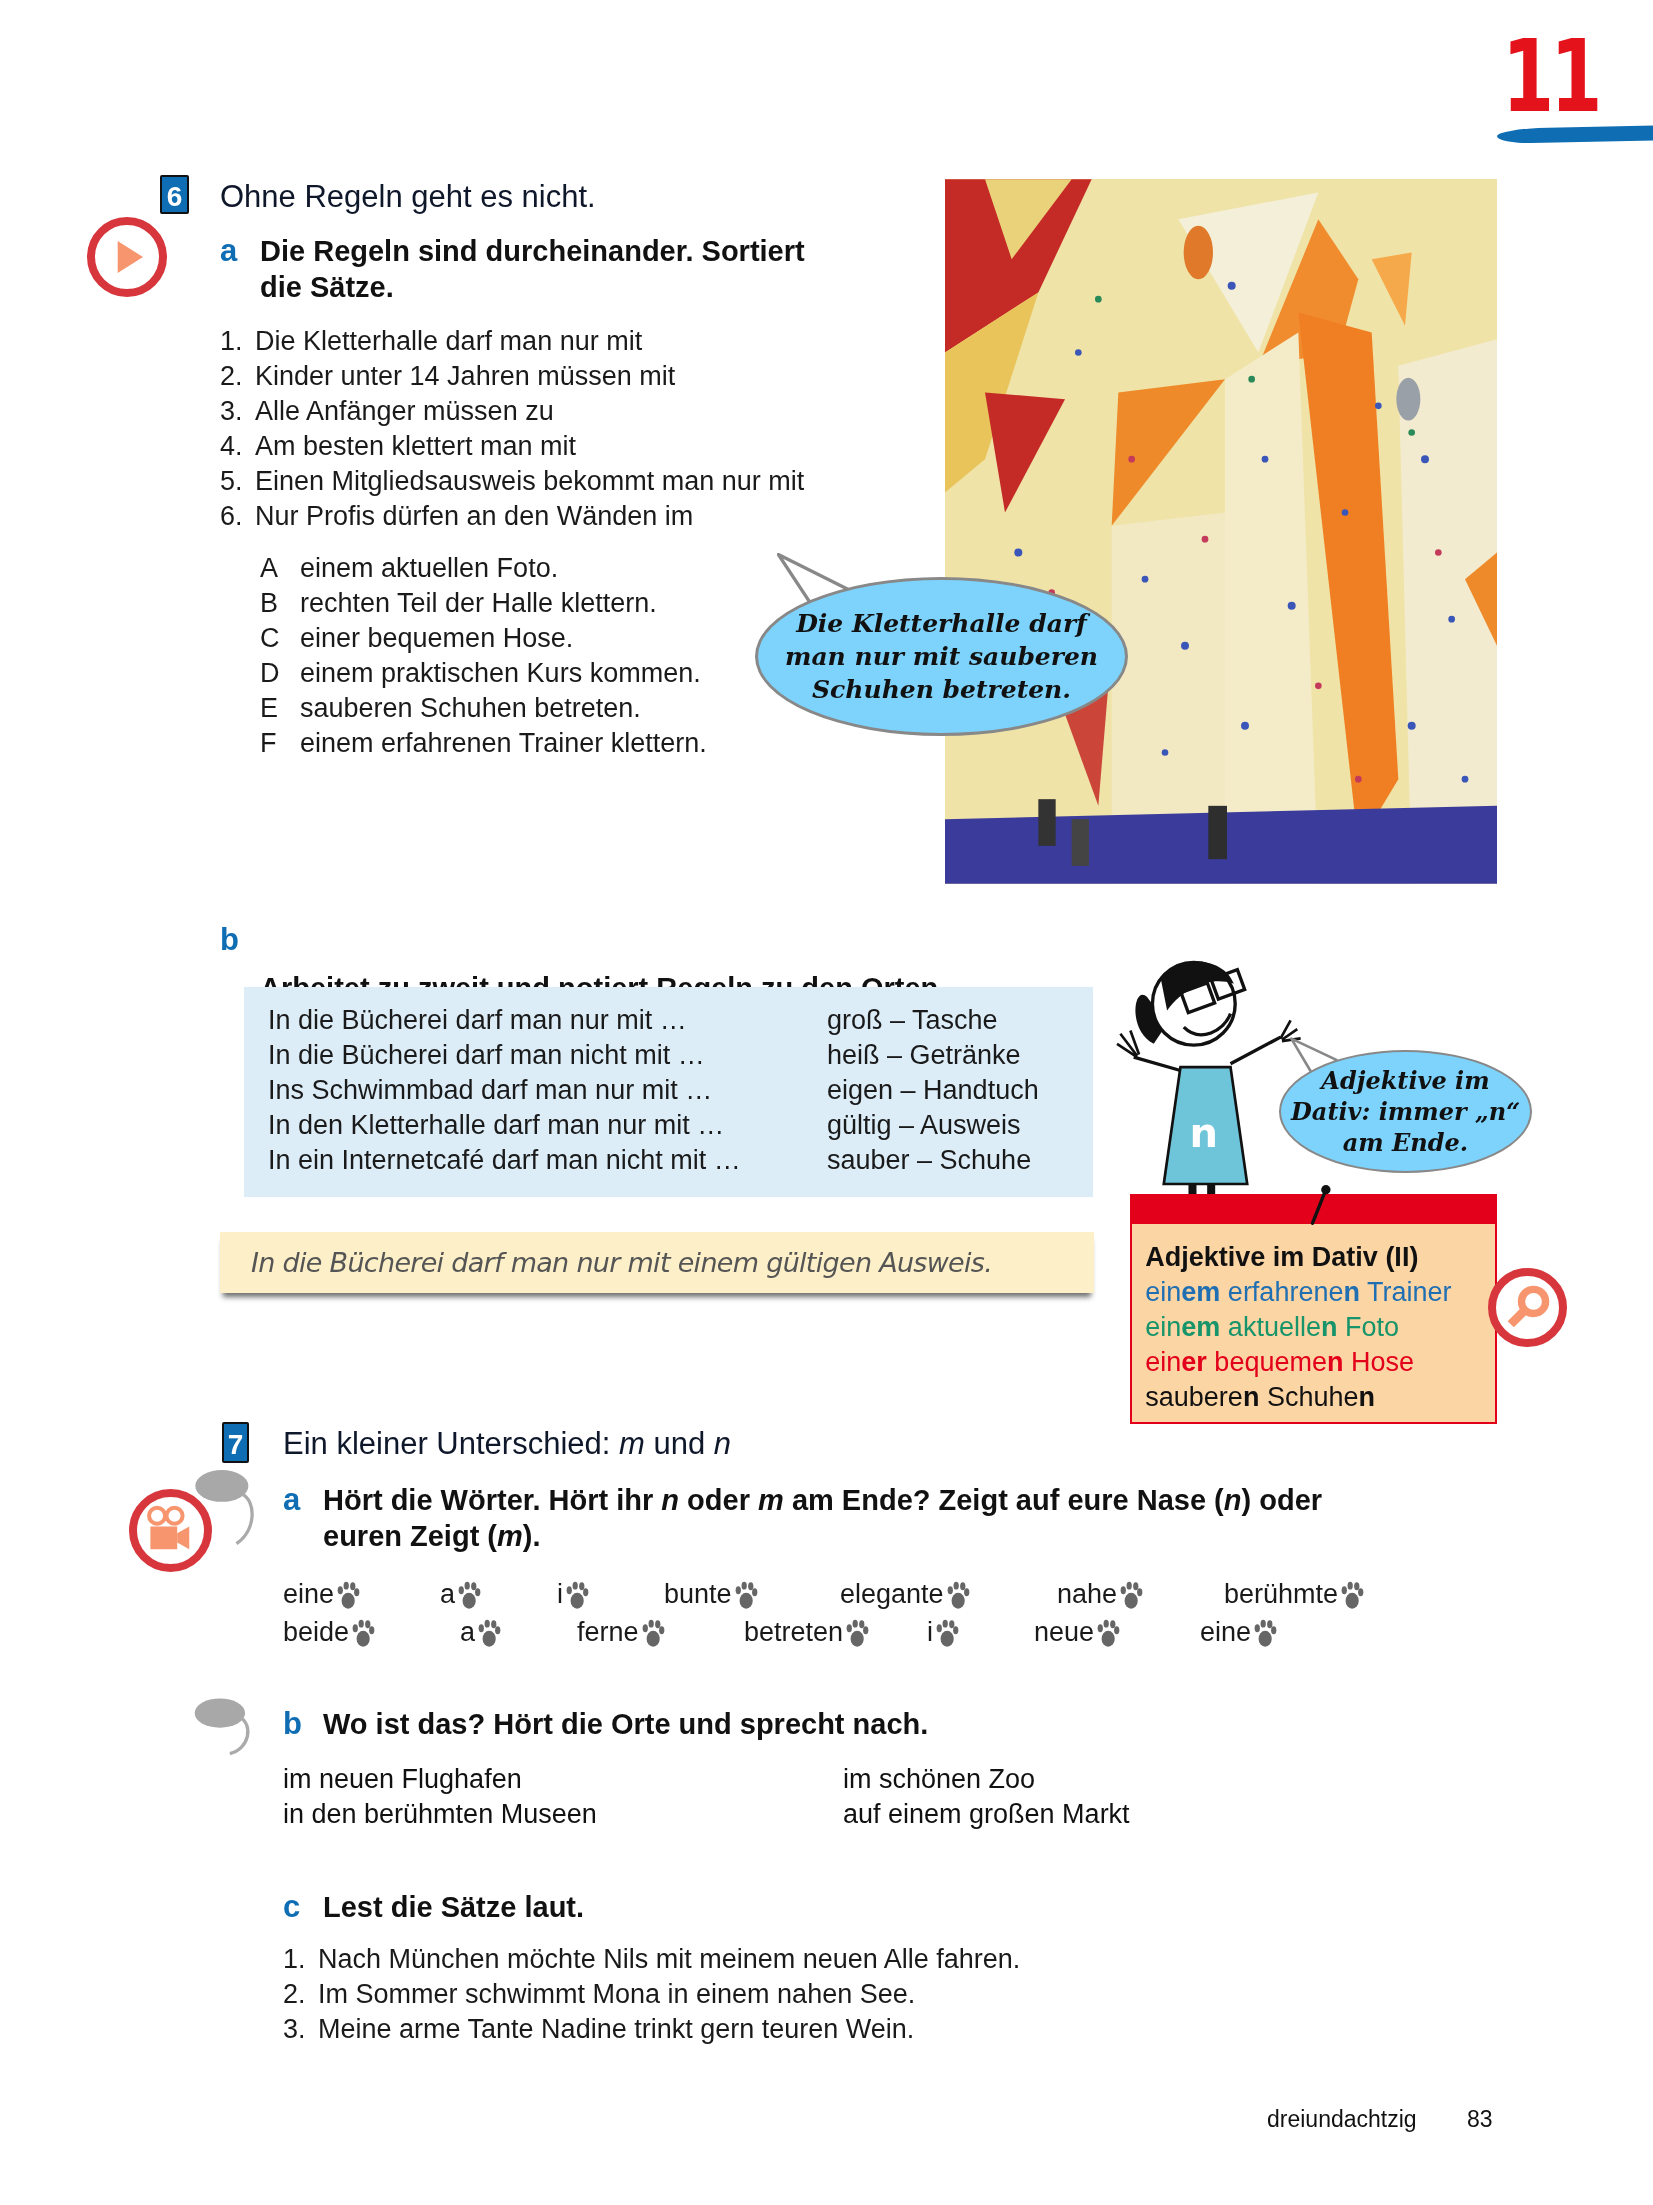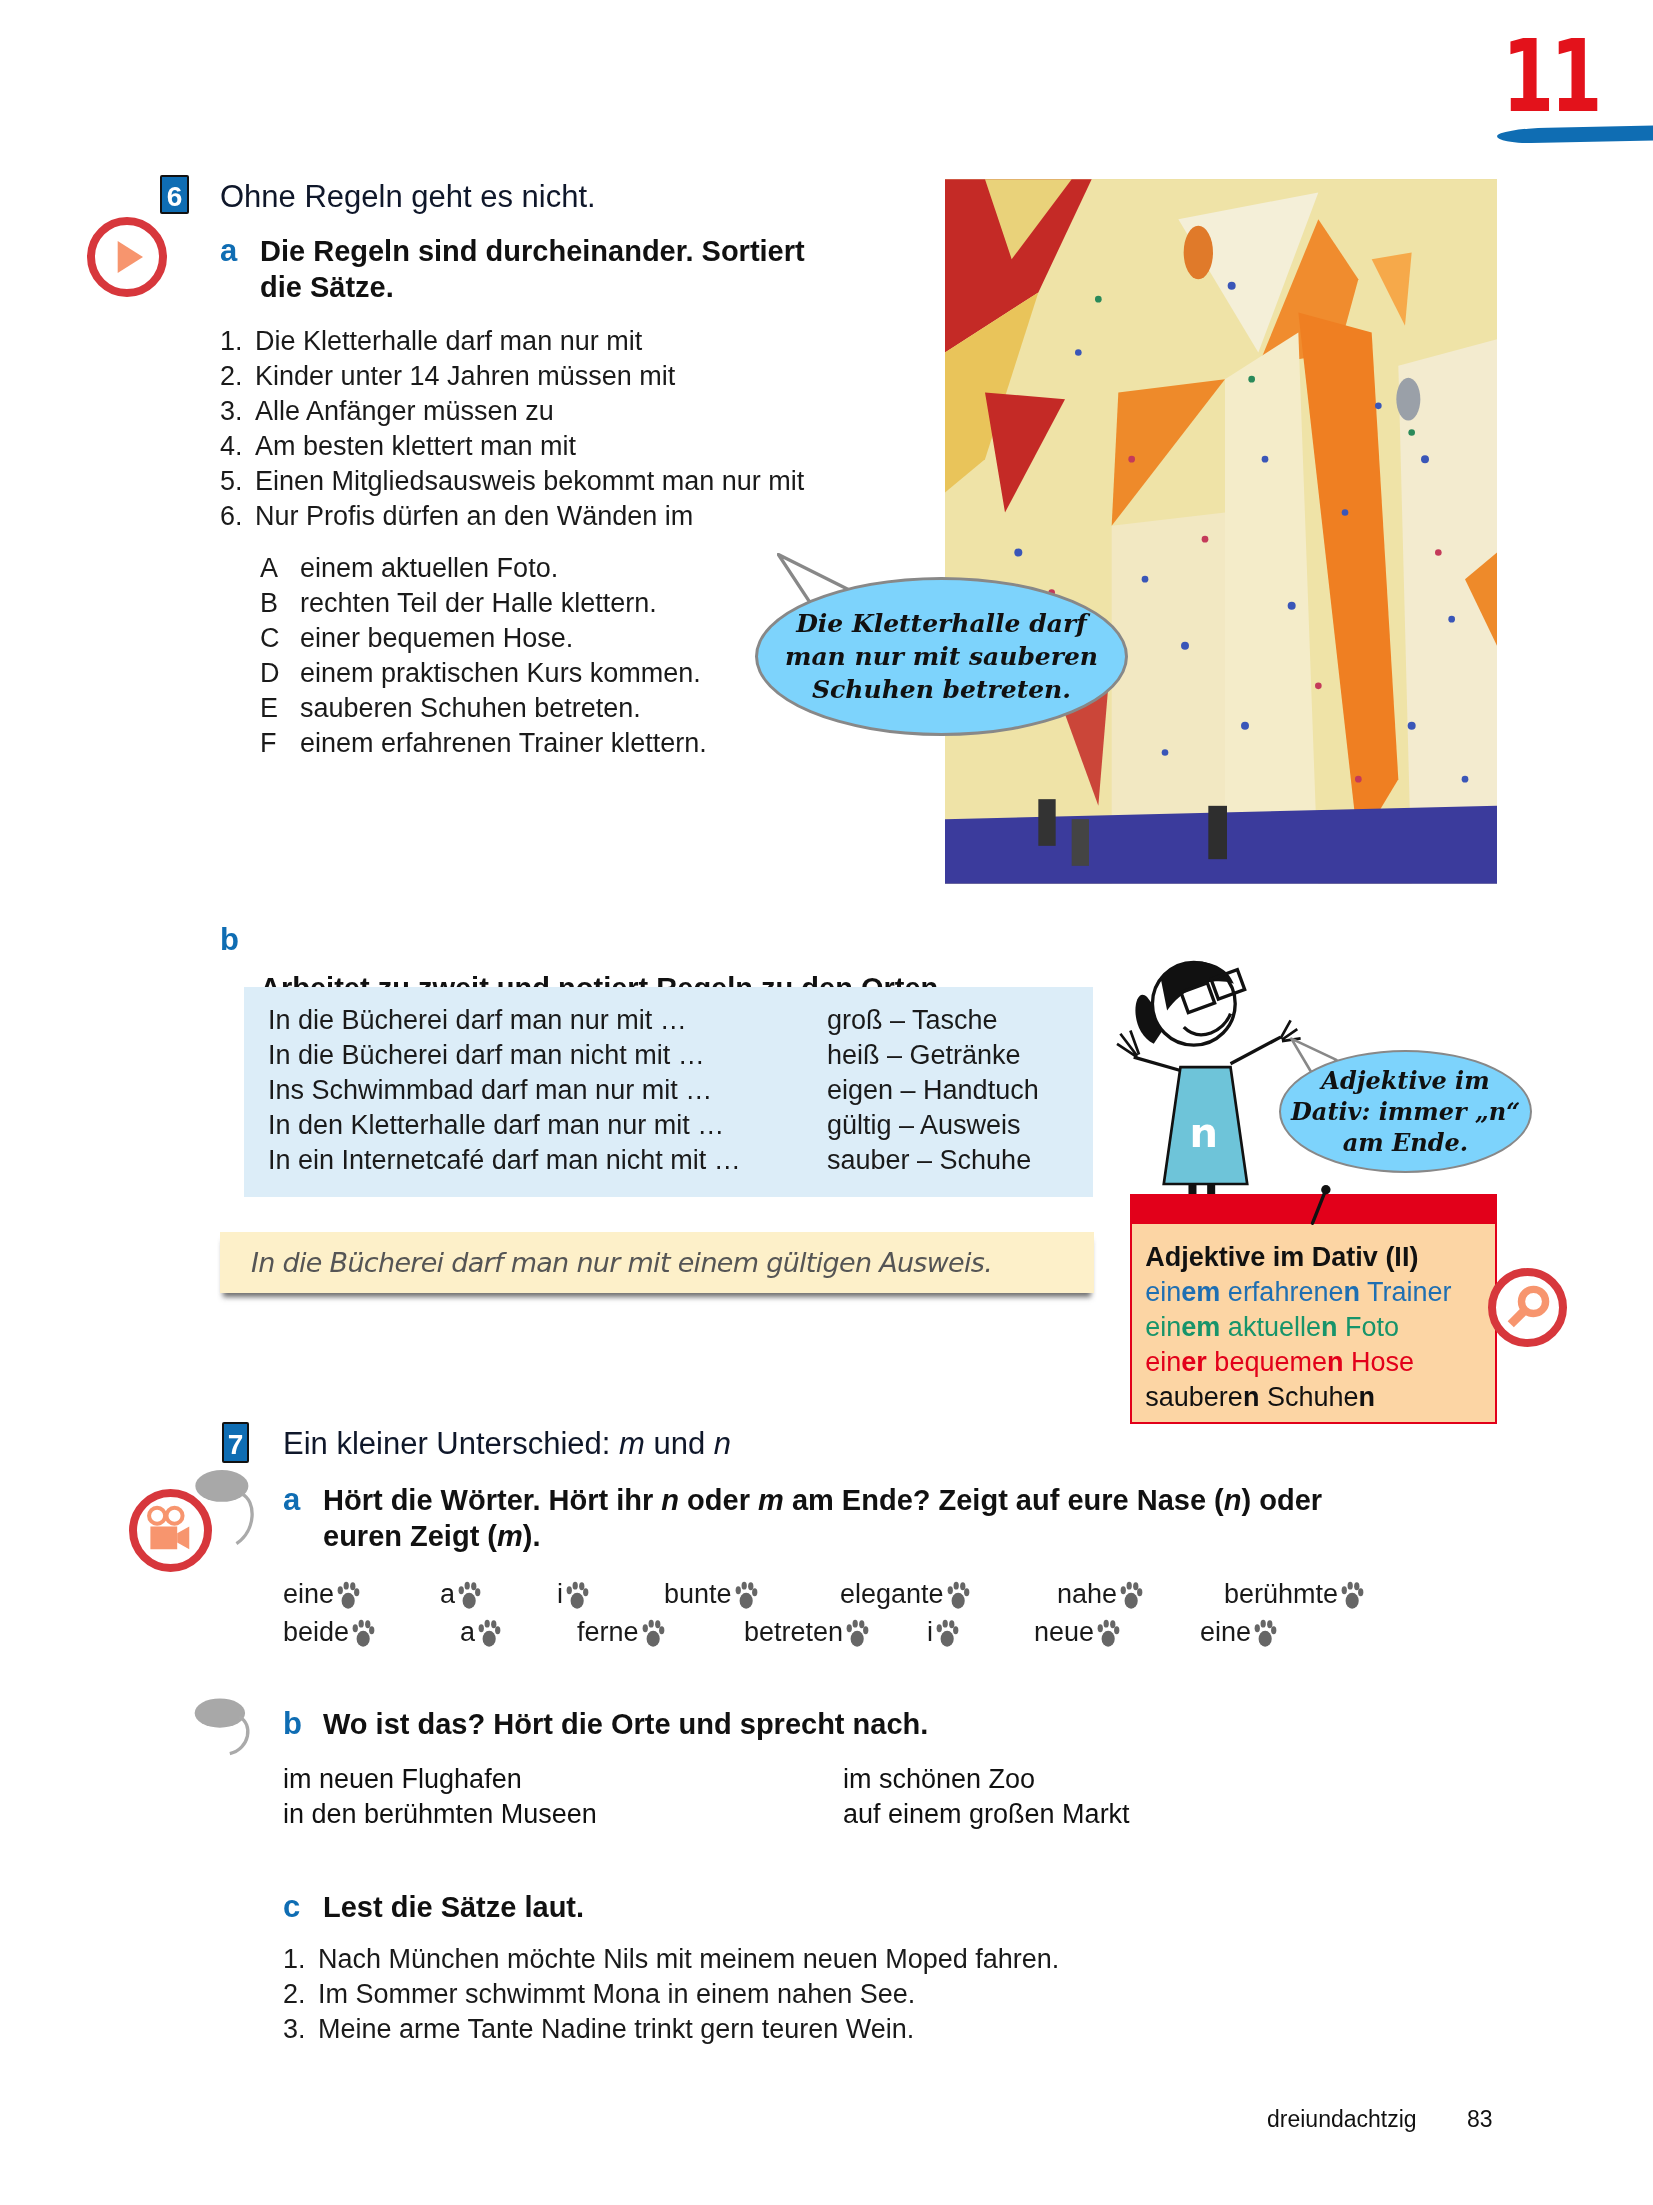--- a/index.html
+++ b/index.html
@@ -418,20 +418,20 @@
 </div>
 <div class="abs body-text" style="left:843px;top:1762px;">
   <div>im schönen Zoo</div>
   <div>auf einem großen Markt</div>
 </div>
 
 <div class="abs task-letter" style="left:283px;top:1889px;">c</div>
 <div class="abs task-text" style="left:323px;top:1889px;">Lest die Sätze laut.</div>
 
 <ul class="abs list" style="left:283px;top:1942px;">
-  <li><span class="num">1.</span><span>Nach München möchte Nils mit meinem neuen Moped fahren.</span></li>
+  <li><span class="num">1.</span><span>Nach München möchte Nils mit meinem neuen Alle fahren.</span></li>
   <li><span class="num">2.</span><span>Im Sommer schwimmt Mona in einem nahen See.</span></li>
   <li><span class="num">3.</span><span>Meine arme Tante Nadine trinkt gern teuren Wein.</span></li>
 </ul>
 
 <div class="abs footer" style="left:1267px;top:2106px;">dreiundachtzig</div>
 <div class="abs footer" style="left:1467px;top:2106px;">83</div>
 
 
 </body></html>

